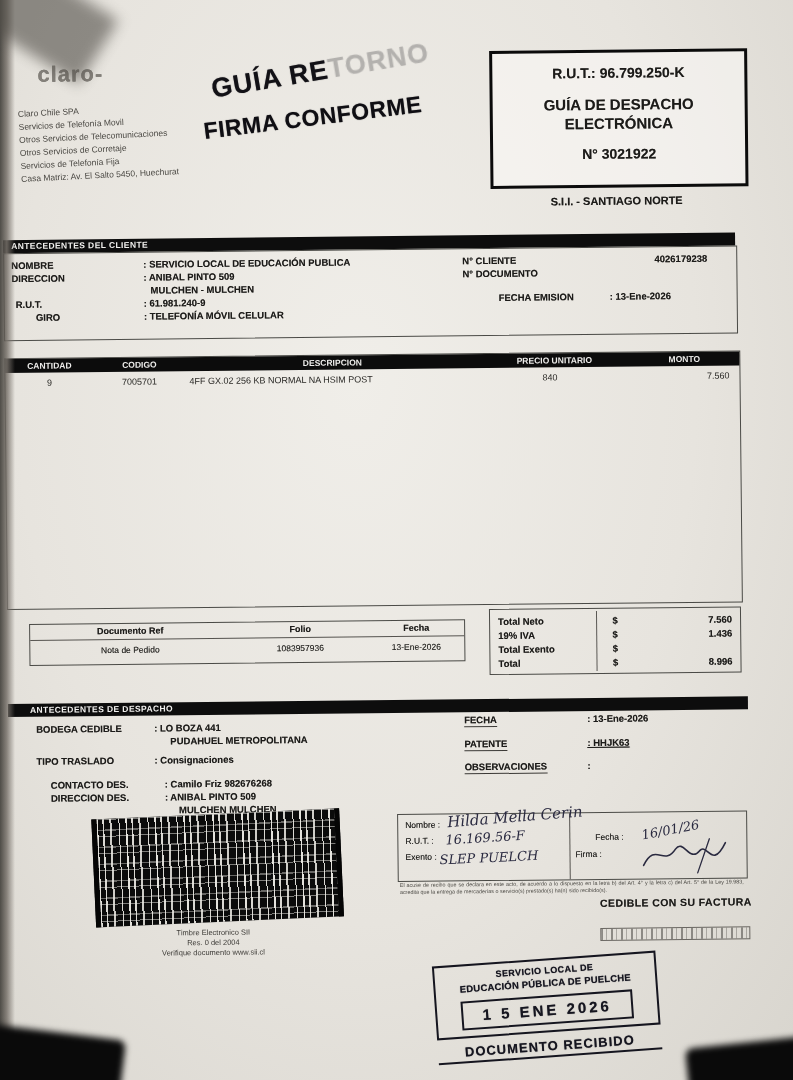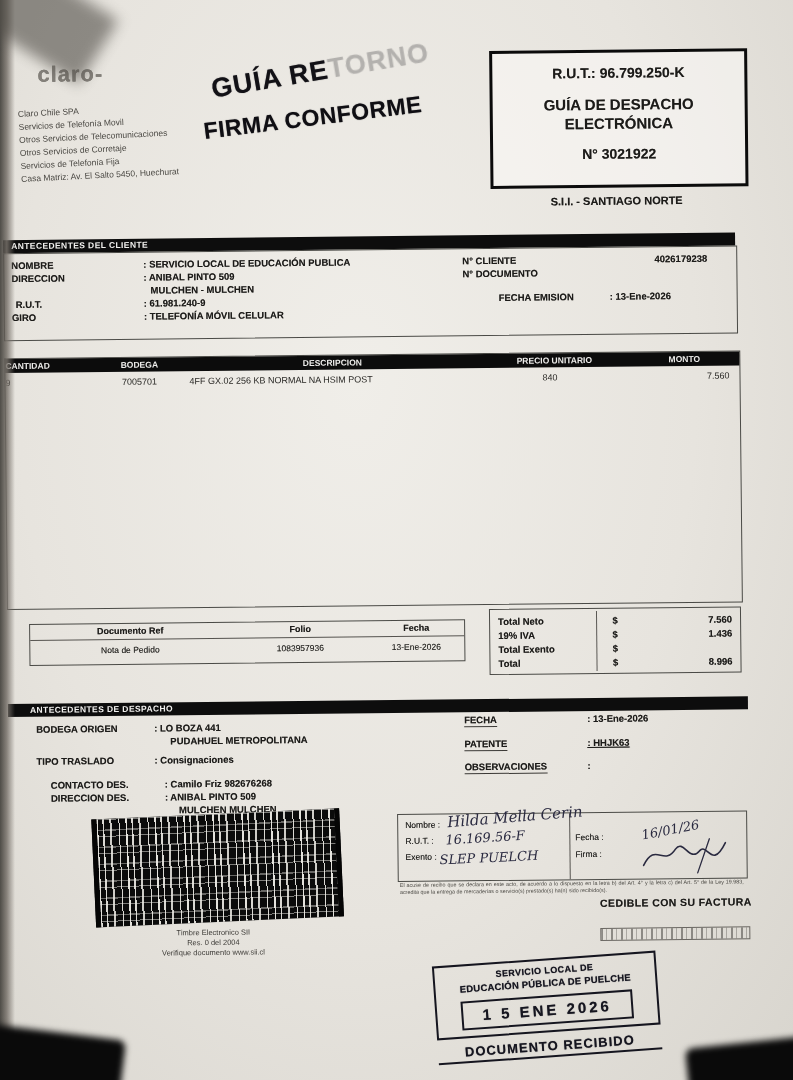--- a/index.html
+++ b/index.html
@@ -23,21 +23,21 @@
   .rut-box .r3{font-size:14px;font-weight:700;margin-top:13px;}
   .sii{font-size:11px;font-weight:700;text-align:center;}
   
   .bar{background:#0d0d0d;color:#f1f0ee;font-size:8.5px;font-weight:700;line-height:13px;height:13px;letter-spacing:0.4px;}
   
   .lbl,.val{font-size:9.5px;font-weight:700;white-space:nowrap;}
   .box{border:1.2px solid #4a4a46;}
   
   .items-header{display:flex;background:#0c0c0c;color:#eeedeb;height:14px;line-height:14px;font-size:8.5px;font-weight:700;}
   .items-row{display:flex;font-size:9px;font-weight:400;padding-top:5px;color:#2a2926;}
-  .c1{width:88px;text-align:left;} .c2{width:92px;text-align:center;}
+  .c1{width:88px;text-align:center;} .c2{width:92px;text-align:center;}
   .c3{flex:1;text-align:center;} .c4{width:150px;text-align:center;} .c5{width:110px;text-align:center;}
   .items-row .c3{text-align:left;padding-left:4px;}
   .items-row .c4{text-align:right;padding-right:72px;box-sizing:border-box;}
   .items-row .c5{text-align:right;padding-right:10px;box-sizing:border-box;}
   
   .dr-head{display:flex;font-size:9px;font-weight:700;height:15px;line-height:15px;border-bottom:1px solid #55534f;}
   .dr-row{display:flex;font-size:8.5px;padding-top:5px;color:#2a2926;}
   .d1{width:200px;text-align:center;} .d2{width:140px;text-align:center;} .d3{width:92px;text-align:center;}
   
   .tot-row{display:flex;font-size:9.5px;font-weight:700;height:14px;line-height:14px;}
@@ -109,33 +109,33 @@
     <div class="abs bar" style="left:6px;top:236px;width:732px;padding-left:8px;box-sizing:border-box;">ANTECEDENTES DEL CLIENTE</div>
     <div class="abs box" style="left:6px;top:249px;width:732px;height:86px;"></div>
 
     <div class="abs lbl ink" style="left:14px;top:256px;">NOMBRE</div>
     <div class="abs val ink" style="left:146px;top:256px;">:  SERVICIO LOCAL DE EDUCACIÓN PUBLICA</div>
     <div class="abs lbl ink" style="left:14px;top:269px;">DIRECCION</div>
     <div class="abs val ink" style="left:146px;top:269px;">:  ANIBAL PINTO 509</div>
     <div class="abs val ink" style="left:153px;top:282px;">MULCHEN - MULCHEN</div>
     <div class="abs lbl ink" style="left:18px;top:295px;">R.U.T.</div>
     <div class="abs val ink" style="left:146px;top:295px;">:  61.981.240-9</div>
-    <div class="abs lbl ink" style="left:14px;top:308px;">GIRO</div>
+    <div class="abs lbl ink" style="left:14px;top:308px;padding-left:24px;">GIRO</div>
     <div class="abs val ink" style="left:146px;top:308px;">:  TELEFONÍA MÓVIL CELULAR</div>
 
     <div class="abs lbl ink" style="left:465px;top:256px;">N° CLIENTE</div>
     <div class="abs val ink" style="left:614px;top:256px;width:96px;text-align:right;">4026179238</div>
     <div class="abs lbl ink" style="left:465px;top:269px;">N° DOCUMENTO</div>
     <div class="abs lbl ink" style="left:465px;top:293px;margin-left:36px;">FECHA EMISION</div>
     <div class="abs val ink" style="left:612px;top:293px;">:  13-Ene-2026</div>
 
     <div class="abs box" style="left:6px;top:354px;width:736px;height:252px;box-sizing:border-box;">
       <div class="items-header">
         <div class="c1">CANTIDAD</div>
-        <div class="c2">BODEGA</div>
+        <div class="c2">CODIGO</div>
         <div class="c3">DESCRIPCION</div>
         <div class="c4">PRECIO UNITARIO</div>
         <div class="c5">MONTO</div>
       </div>
       <div class="items-row">
         <div class="c1">9</div>
         <div class="c2">7005701</div>
         <div class="c3">4FF GX.02 256 KB NORMAL NA HSIM POST</div>
         <div class="c4">840</div>
         <div class="c5">7.560</div>
@@ -174,21 +174,21 @@
       </div>
       <div class="tot-row">
         <div class="t-lbl">Total</div>
         <div class="t-sym">$</div>
         <div class="t-val">8.996</div>
       </div>
     </div>
 
     <div class="abs bar" style="left:6px;top:700px;width:740px;padding-left:22px;box-sizing:border-box;">ANTECEDENTES DE DESPACHO</div>
 
-    <div class="abs lbl ink" style="left:34px;top:720px;">BODEGA ORIGEN</div>
+    <div class="abs lbl ink" style="left:34px;top:720px;">BODEGA CEDIBLE</div>
     <div class="abs val ink" style="left:152px;top:720px;">:  LO BOZA 441</div>
     <div class="abs val ink" style="left:168px;top:733px;">PUDAHUEL   METROPOLITANA</div>
     <div class="abs lbl ink" style="left:34px;top:752px;">TIPO TRASLADO</div>
     <div class="abs val ink" style="left:152px;top:752px;">:  Consignaciones</div>
     <div class="abs lbl ink" style="left:48px;top:776px;">CONTACTO DES.</div>
     <div class="abs val ink" style="left:162px;top:776px;">:  Camilo Friz 982676268</div>
     <div class="abs lbl ink" style="left:48px;top:789px;text-align:center;">DIRECCION DES.</div>
     <div class="abs val ink" style="left:162px;top:789px;">:  ANIBAL PINTO 509</div>
     <div class="abs val ink" style="left:176px;top:802px;">MULCHEN   MULCHEN</div>
 
@@ -198,21 +198,21 @@
     <div class="abs val ink" style="left:585px;top:739px;text-decoration:underline;">:  HHJK63</div>
     <div class="abs lbl ink u-lbl" style="left:462px;top:762px;">OBSERVACIONES</div>
     <div class="abs val ink" style="left:585px;top:762px;">:</div>
 
     <div class="abs box" style="left:394px;top:814px;width:348px;height:66px;">
       <div class="abs" style="left:171px;top:0;width:1px;height:66px;background:#55534f;"></div>
     </div>
     <div class="abs lbl ink" style="left:402px;top:820px;font-weight:400;font-size:8.5px;">Nombre :</div>
     <div class="abs lbl ink" style="left:402px;top:836px;font-weight:400;font-size:8.5px;">R.U.T. :</div>
     <div class="abs lbl ink" style="left:402px;top:852px;font-weight:400;font-size:8.5px;">Exento :</div>
-    <div class="abs lbl ink" style="left:572px;top:834px;font-weight:400;font-size:8.5px;">Fecha :</div>
+    <div class="abs lbl ink" style="left:592px;top:834px;font-weight:400;font-size:8.5px;">Fecha :</div>
     <div class="abs lbl ink" style="left:572px;top:851px;font-weight:400;font-size:8.5px;">Firma :</div>
 
     <div class="abs hand" style="left:444px;top:809px;font-size:15px;transform:rotate(-4deg);">Hilda Mella Cerin</div>
     <div class="abs hand" style="left:442px;top:831px;font-size:13px;transform:rotate(-3deg);">16.169.56-F</div>
     <div class="abs hand" style="left:436px;top:851px;font-size:13px;transform:rotate(-2deg);">SLEP PUELCH</div>
     <div class="abs hand" style="left:638px;top:825px;font-size:13px;transform:rotate(-10deg);">16/01/26</div>
     <svg class="abs" style="left:636px;top:840px;" width="90" height="38" viewBox="0 0 90 38">
       <path d="M4,28 C16,4 24,30 36,12 C44,1 50,26 60,14 C68,5 72,34 86,6" stroke="#2a2a40" stroke-width="1.6" fill="none" stroke-linecap="round"></path>
       <path d="M70,2 L58,36" stroke="#2a2a40" stroke-width="1.3" fill="none" stroke-linecap="round"></path>
     </svg>

